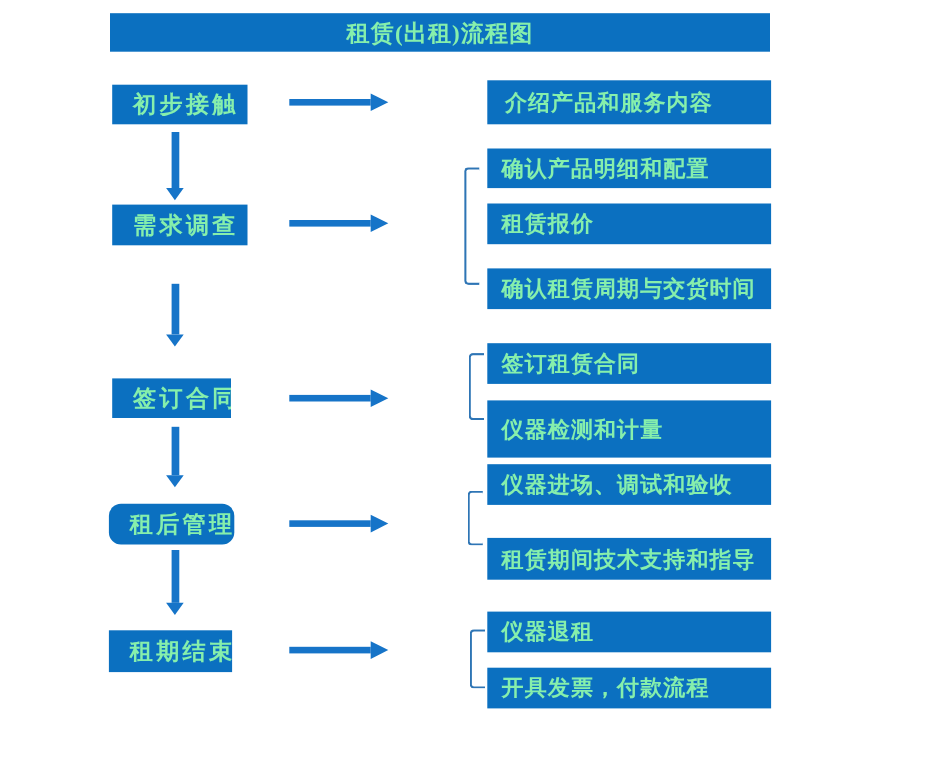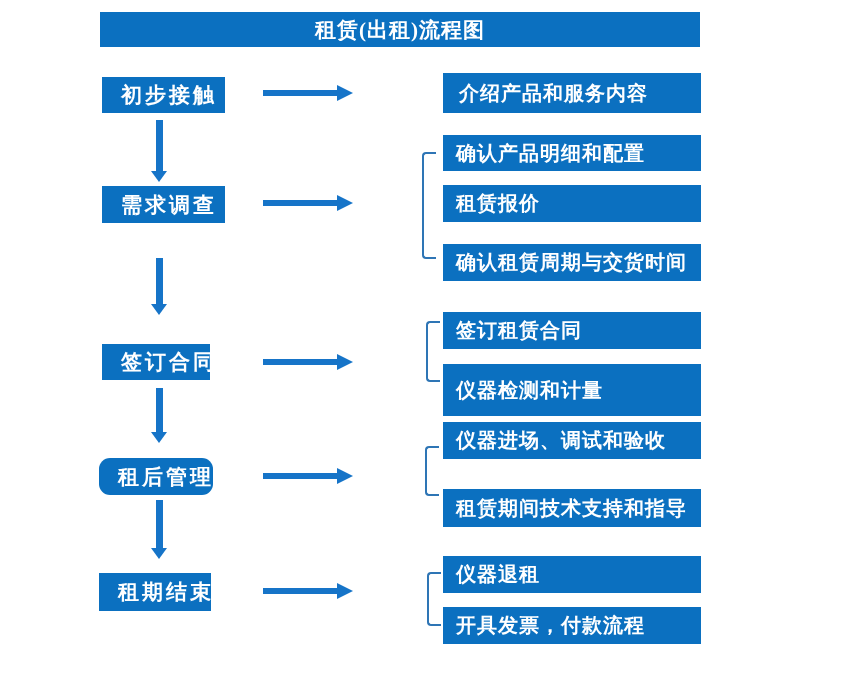--- a/index.html
+++ b/index.html
@@ -8,21 +8,21 @@
     width: 844px;
     height: 688px;
     background: #ffffff;
     overflow: hidden;
     font-family: "Liberation Serif", "DejaVu Serif", serif;
     font-weight: bold;
   }
   .bluebox {
     position: absolute;
     background: #0b70c0;
-    color: #ffffff;
+    color: #86efac;
     box-sizing: border-box;
     display: flex;
     align-items: center;
     white-space: nowrap;
     overflow: hidden;
   }
   .title-bar {
     justify-content: center;
     font-size: 21px;
     letter-spacing: 1px;

